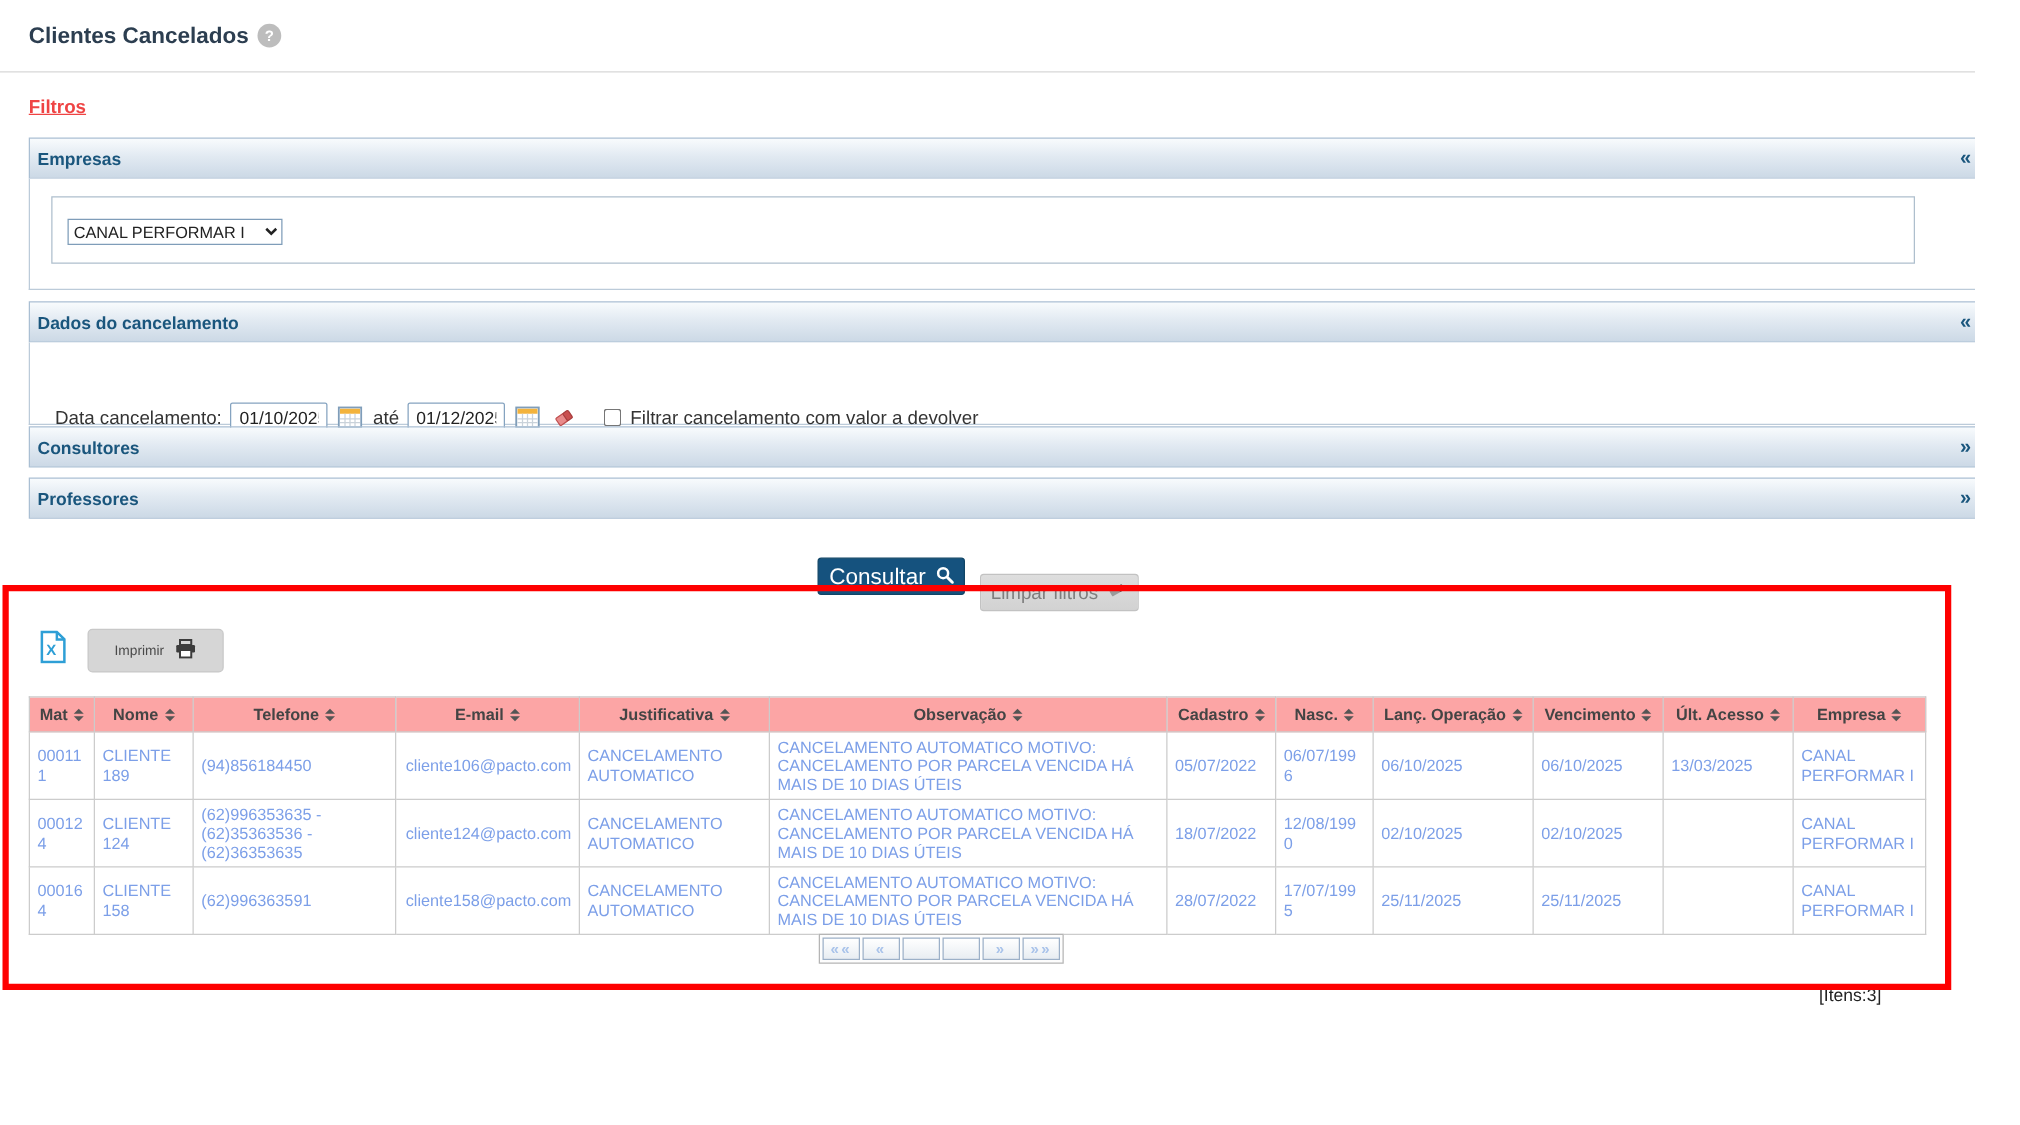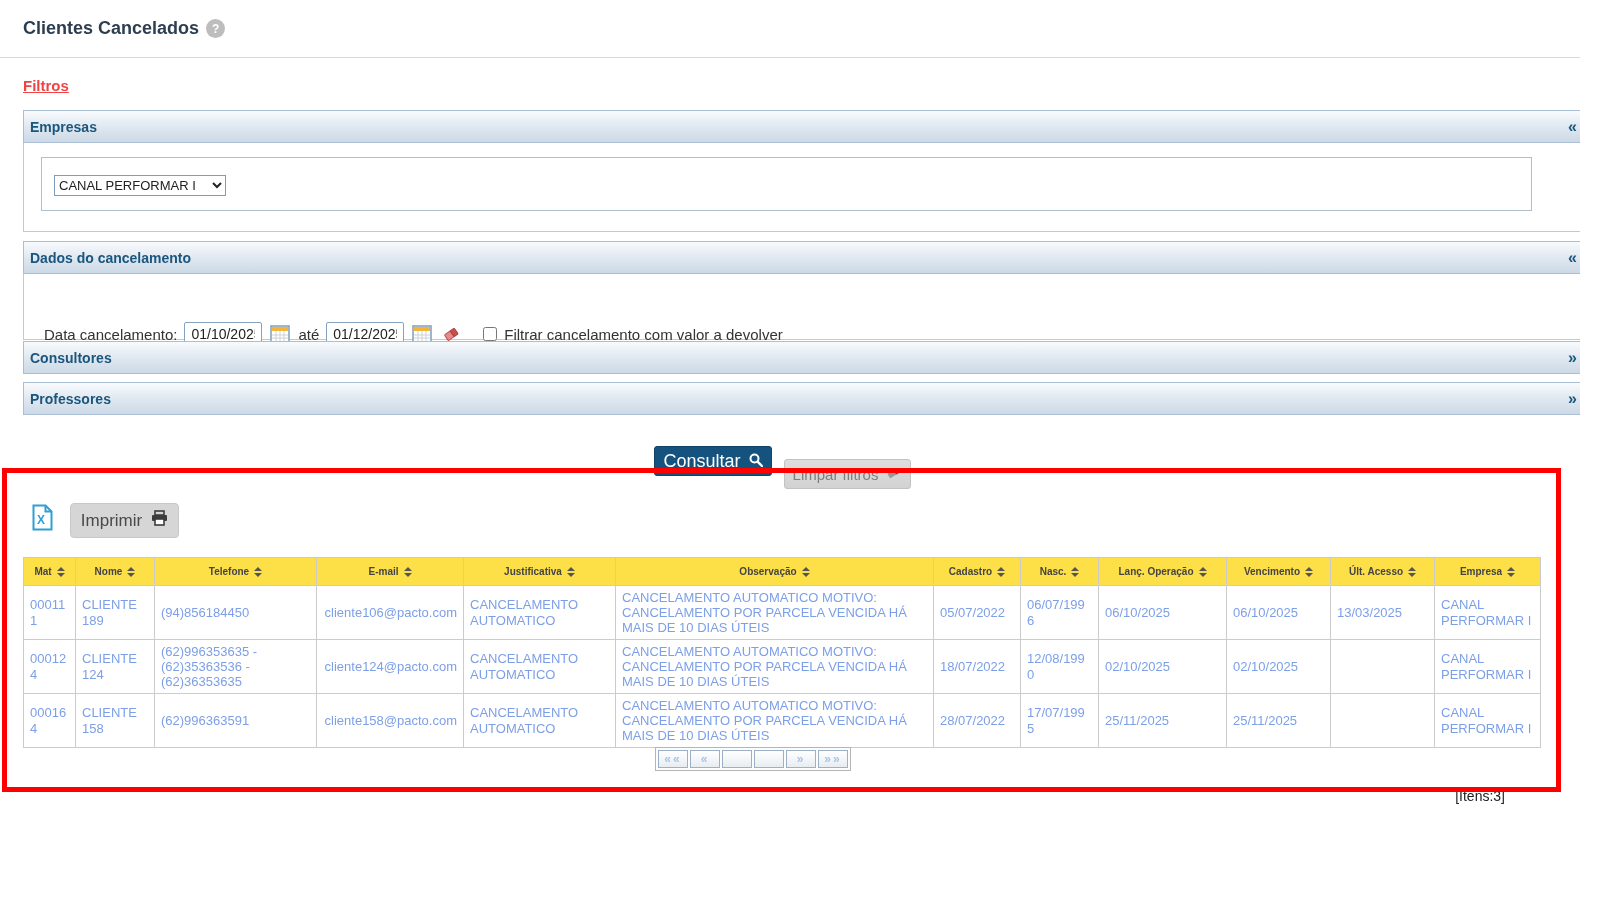--- a/index.html
+++ b/index.html
@@ -33,24 +33,24 @@
 
   
   .btn-consultar { position:absolute; left:654px; top:446px; width:118px; height:30px; background:#15527e; border:1px solid #104566; border-radius:3px; color:#fff; font-size:18px; font-family:"Liberation Sans",sans-serif; display:flex; align-items:center; justify-content:center; gap:8px; cursor:pointer; }
   .btn-limpar { position:absolute; left:784px; top:446px; width:127px; height:30px; background:linear-gradient(#dedede,#d2d2d2); border:1px solid #c2c2c2; border-radius:3px; color:#7d7d7d; font-size:15px; font-family:"Liberation Sans",sans-serif; display:flex; align-items:center; justify-content:center; gap:8px; cursor:pointer;margin-top:13px; }
 
   
   .highlight { position:absolute; left:2px; top:468px; width:1559px; height:324px; border:5px solid #fe0000; z-index:10; pointer-events:none; }
 
   
   .excel-btn { position:absolute; left:32px; top:504px; cursor:pointer; background:none; border:none; }
-  .btn-imprimir { position:absolute; left:70px; top:503px; width:109px; height:35px; background:#d6d6d6; border:1px solid #c8c8c8; border-radius:4px; color:#4a4a4a; font-size:17px; font-family:"Liberation Sans",sans-serif; display:flex; align-items:center; justify-content:center; gap:9px; cursor:pointer; }
+  .btn-imprimir { position:absolute; left:70px; top:503px; width:109px; height:35px; background:#d6d6d6; border:1px solid #c8c8c8; border-radius:4px; color:#4a4a4a; font-size:11px; font-family:"Liberation Sans",sans-serif; display:flex; align-items:center; justify-content:center; gap:9px; cursor:pointer; }
 
   table.results { position:absolute; left:23px; top:557px; width:1517px; border-collapse:collapse; table-layout:fixed; }
-  table.results th { height:28px; background:#fde047; border:1px solid #ccc; font-size:10px; font-weight:bold; color:#444; text-align:center; padding:0 3px; }
+  table.results th { height:28px; background:#fca5a5; border:1px solid #ccc; font-size:13px; font-weight:bold; color:#444; text-align:center; padding:0 3px; }
   table.results td { height:54px; background:#fff; border:1px solid #ccc; font-size:13px; color:#7c9fe8; padding:3px 6px; vertical-align:middle; line-height:1.18; word-wrap:break-word; }
   table.results td.c3 { text-align:right; }
   .thw { display:inline-flex; align-items:center; gap:5px; }
   .sort { display:inline-flex; flex-direction:column; }
   .sort i { display:block; width:0; height:0; border-left:4px solid transparent; border-right:4px solid transparent; }
   .sort .su { border-bottom:4px solid #555; margin-bottom:2px; }
   .sort .sd { border-top:4px solid #555; }
 
   .pager { position:absolute; left:655px; top:747px; display:inline-flex; gap:2px; border:1px solid #b5b5b5; background:#fdfdfd; padding:2px; }
   .pgb { min-width:30px; height:18px; border:1px solid #9cb0c8; background:linear-gradient(#ffffff,#e8edf2); color:#a9c3ea; font-size:12px; font-weight:bold; display:inline-flex; align-items:center; justify-content:center; letter-spacing:2px; cursor:pointer; padding:0 3px; }

